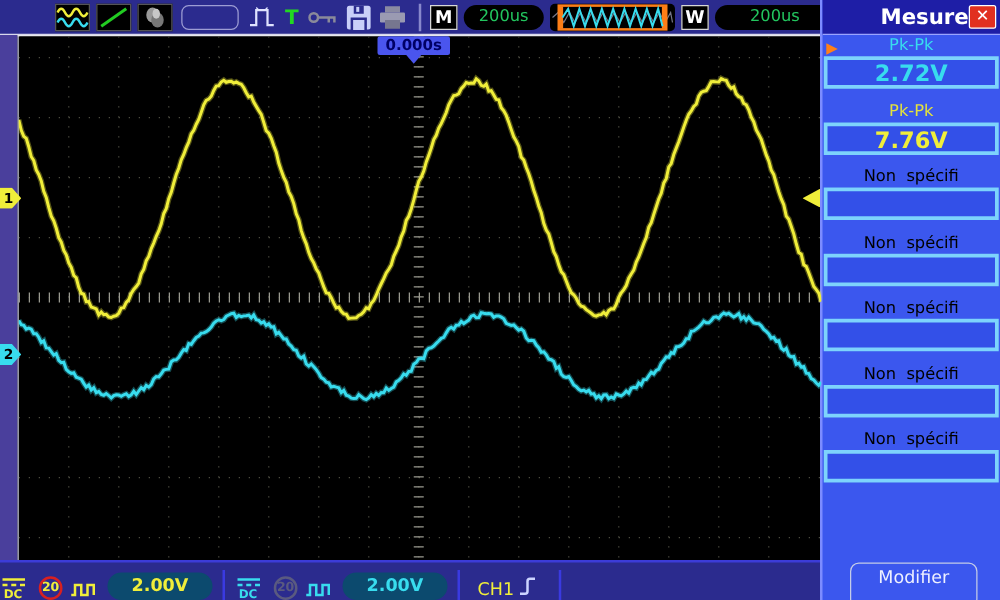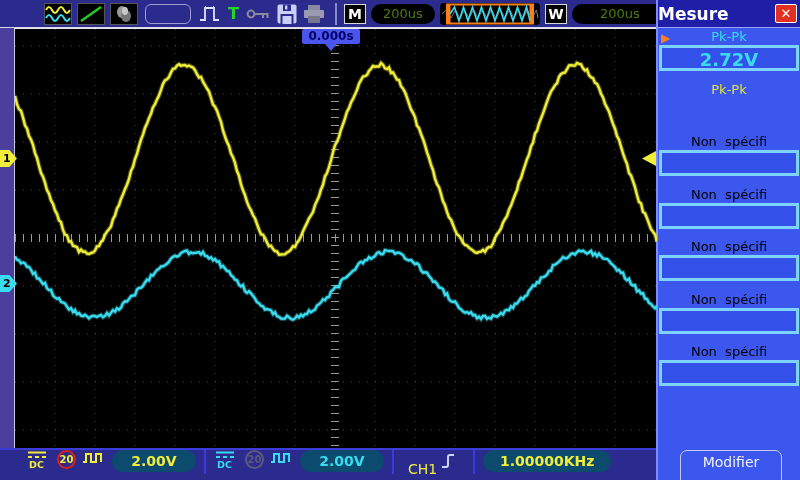--- a/index.html
+++ b/index.html
@@ -14,32 +14,32 @@
     display:flex; align-items:center; justify-content:center; margin-right:5px; flex:none; }
   .empty-slot { width:46px; height:20px; border:1px solid #9d9dd4; border-radius:6px;
     margin:0 7px 0 2px; flex:none; }
   .bare-icon { display:flex; align-items:center; justify-content:center; margin-right:4px; flex:none; }
   .t-letter { color:#22d822; font-weight:bold; font-size:16px; margin:0 7px 0 2px; flex:none; }
   .tb-divider { width:2px; height:22px; background:#8888cc; margin:0 7px 0 5px; flex:none; }
   .letter-box { width:22px; height:20px; background:#000; border:1px solid #d8d8d8;
     color:#fff; font-weight:bold; font-size:14px; line-height:18px; text-align:center;
     margin-right:5px; flex:none; }
   .tb-pill { background:#000; border-radius:10px; height:20px; line-height:20px;
-    color:#4d7c0f; font-size:13px; text-align:center; flex:none; }
+    color:#22c55e; font-size:13px; text-align:center; flex:none; }
   #pill-m { width:64px; margin-right:5px; }
   #pill-w { width:96px; }
   #preview-box { width:100px; height:22px; background:#000; border-radius:4px;
     margin-right:5px; flex:none; }
 
   
   #sidebar { position:absolute; left:656px; top:0; width:144px; height:480px;
     background:#3b57ee; border-left:2px solid #7d8cff; }
   #sidebar-header { height:28px; background:#1e1ea6; border-bottom:1px solid #9aa4ff;
     display:flex; align-items:center; }
-  #sidebar-title { flex:1; text-align:left; color:#fff; font-weight:bold; font-size:17px; }
+  #sidebar-title { flex:1; text-align:right; color:#fff; font-weight:bold; font-size:17px; }
   #close-btn { width:22px; height:19px; background:#e13020; border:1px solid #fff;
     border-radius:2px; color:#fff; font-weight:bold; font-size:13px; line-height:17px;
     text-align:center; margin-right:3px; flex:none; cursor:pointer; }
   .meas { height:52.5px; position:relative; padding-top:1px; }
   .meas-label { height:16px; text-align:center; font-size:13px; line-height:16px; white-space:pre; }
   .meas-box { height:26px; margin:0 1px; background:#3350e8; border:3px solid #7dd3fc;
     text-align:center; font-size:18px; font-weight:bold; line-height:24px; white-space:pre; }
   .sel-arrow { position:absolute; left:3px; top:3px; color:#ff8018; font-size:12px; }
   .c-cyan { color:#38dcee; } .c-yel { color:#e4e23c; } .c-gray { color:#000000; }
   .v-cyan { color:#38dcee; } .v-yel { color:#f0ee3a; }
@@ -68,21 +68,21 @@
     border-left:6px solid transparent; border-right:6px solid transparent;
     border-top:7px solid #4a55ee; }
 
   #msg-banner { position:absolute; left:178px; top:424px; height:21px; padding:0 14px;
     background:#fd7e17; border-radius:10px; color:#9e2400; font-size:14px;
     line-height:21px; white-space:pre; }
 
   
   #statusbar { position:absolute; left:0; top:448px; width:656px; height:32px;
     background:#2b2b8e; border-top:2px solid #3c3cd8;
-    display:flex; align-items:flex-start; padding-left:26px; }
+    display:flex; align-items:flex-end; }
   .sb-gap { width:5px; flex:none; }
   .sb-divider { width:2px; height:24px; background:#3a3ae0; margin:0 8px; flex:none; }
   .badge20 { width:19px; height:19px; border-radius:50%; border:2px solid #d82020;
     color:#f0ee3a; font-size:10px; font-weight:bold; text-align:center; line-height:15px; flex:none; }
   .badge20.dim { border-color:#5a5a80; color:#5a5a80; }
   .sb-pill { background:#0c4a6e; border-radius:11px; height:22px; line-height:22px;
     text-align:center; font-size:14px; font-weight:bold; flex:none; }
   .w84 { width:84px; } .w78 { width:78px; } .w128 { width:128px; }
   #trig-src { color:#f0ee3a; font-size:14px; margin:11px 3px 0 6px; flex:none; }
 </style>
@@ -159,20 +159,21 @@
     <div id="close-btn">✕</div>
   </div>
 
   <div class="meas">
     <span class="sel-arrow">▶</span>
     <div class="meas-label c-cyan">Pk-Pk</div>
     <div class="meas-box v-cyan">2.72V</div>
   </div>
   <div class="meas">
     <div class="meas-label c-yel">Pk-Pk</div>
+    <div class="meas-box v-yel">7.76V</div>
   </div>
   <div class="meas">
     <div class="meas-label c-gray">Non  spécifi</div>
     <div class="meas-box"></div>
   </div>
   <div class="meas">
     <div class="meas-label c-gray">Non  spécifi</div>
     <div class="meas-box"></div>
   </div>
   <div class="meas">
@@ -277,14 +278,13 @@
   <span id="trig-src">CH1</span>
   <div class="bare-icon">
     <svg width="16" height="22" viewBox="0 0 16 22">
       <path d="M2 17 h4 q2 0 2 -2 V7 q0 -2 2 -2 h4" fill="none" stroke="#ccd4ff" stroke-width="2"></path>
     </svg>
   </div>
   <div class="sb-gap"></div>
 
   <div class="sb-divider"></div>
 
-  <div class="sb-pill w128 v-yel">1.00000KHz</div>
 </div>
 
 </body></html>

